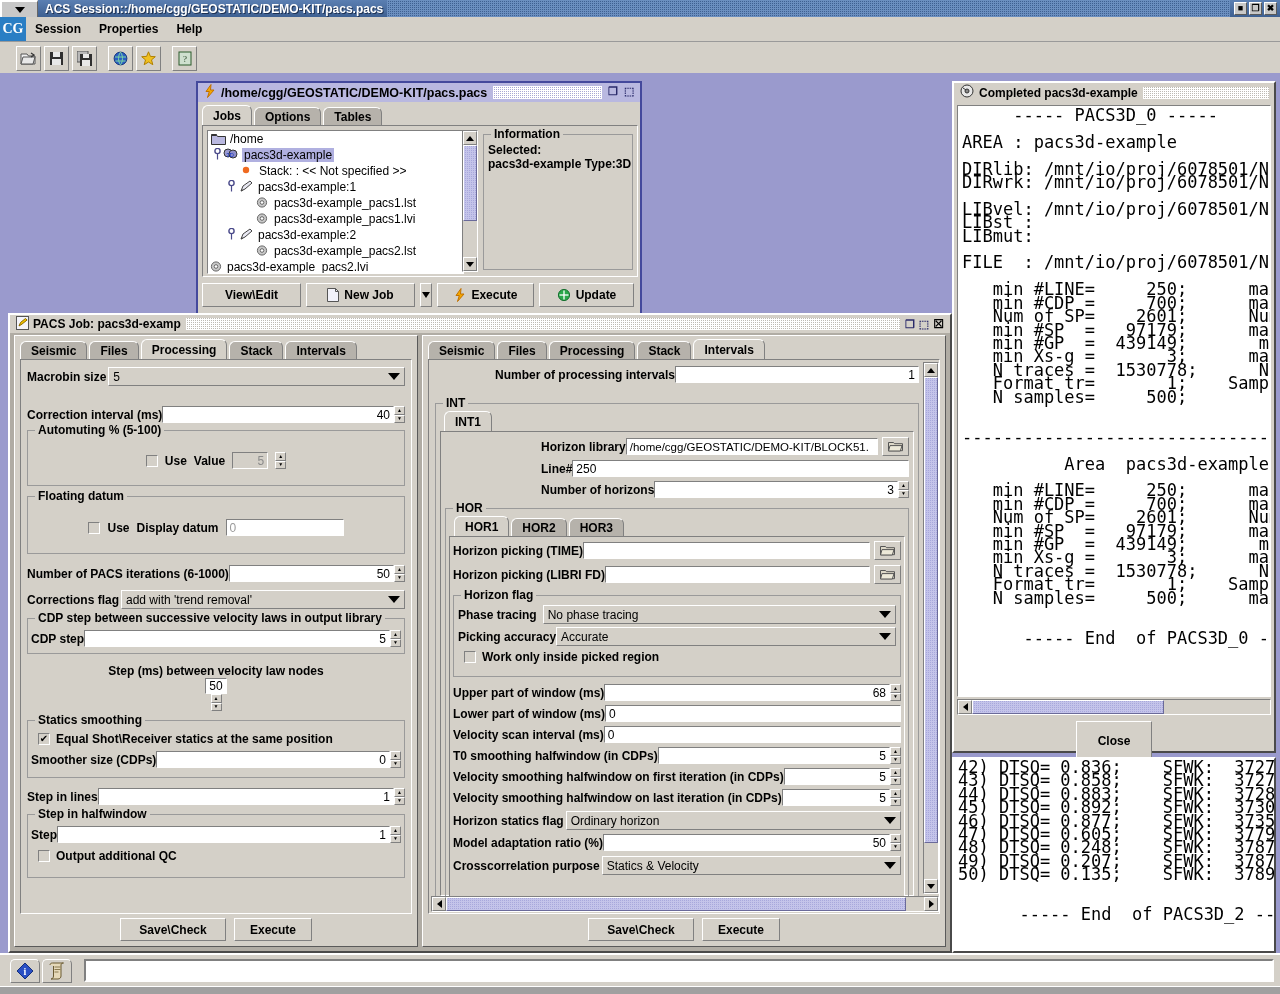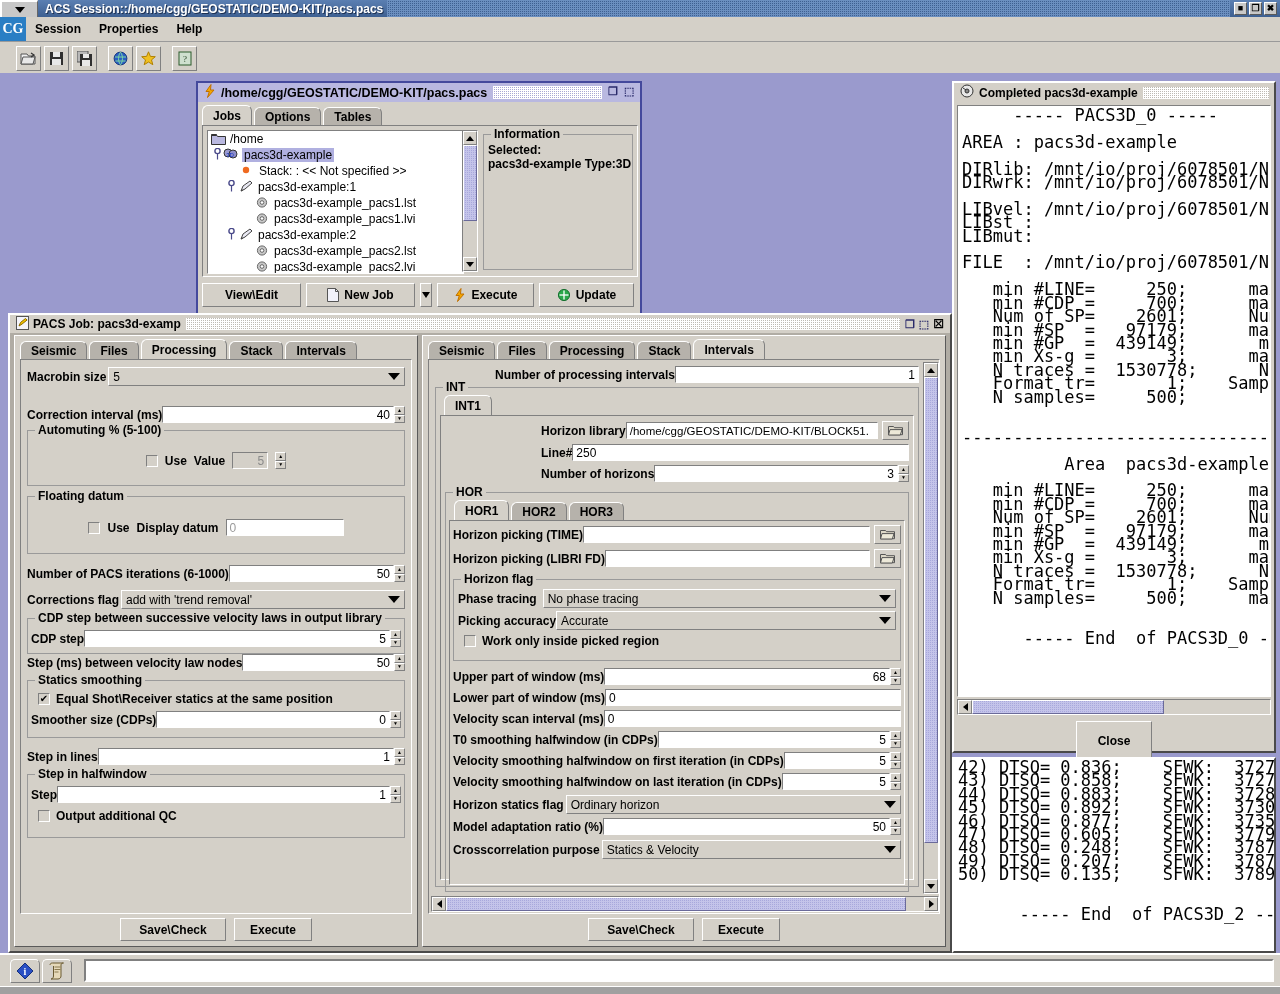--- a/index.html
+++ b/index.html
@@ -313,21 +313,21 @@
           </div>
           <div class="trow" style="padding-left:47px;">
             <span class="ico">
               <svg width="14" height="13" viewBox="0 0 14 13">
                   <circle cx="7" cy="6.5" r="4.6" fill="#c8c8c8" stroke="#666"></circle>
                   <circle cx="7" cy="6.5" r="1.8" fill="#fff" stroke="#666"></circle>
                 </svg>
             </span>
             <span>pacs3d-example_pacs2.lst</span>
           </div>
-          <div class="trow" style="padding-left:47px;">
+          <div class="trow" style="text-align:center;">
             <span class="ico">
               <svg width="14" height="13" viewBox="0 0 14 13">
                   <circle cx="7" cy="6.5" r="4.6" fill="#c8c8c8" stroke="#666"></circle>
                   <circle cx="7" cy="6.5" r="1.8" fill="#fff" stroke="#666"></circle>
                 </svg>
             </span>
             <span>pacs3d-example_pacs2.lvi</span>
           </div>
         </div>
 
@@ -467,21 +467,21 @@
             <div style="display:flex;align-items:center;margin-top:11px;padding:0 3px;">
               <span class="lab">CDP step</span>
               <div class="txt r" style="flex:1;">5</div>
               <div class="spin">
                   <div>▲</div>
                   <div>▼</div>
                 </div>
             </div>
           </div>
 
-          <div style="display:flex;align-items:center;">
+          <div style="display:flex;align-items:center;margin-top:10px;flex-direction:column;">
             <span class="lab">Step (ms) between velocity law nodes</span>
             <div class="txt r" style="flex:1;">50</div>
             <div class="spin">
                 <div>▲</div>
                 <div>▼</div>
               </div>
           </div>
 
           <div class="gbox" style="height:56px;margin-top:9px;">
             <span class="glab">Statics smoothing</span>
@@ -542,21 +542,21 @@
 
         <div class="tabbody abs" style="left:5px;top:23px;width:512px;height:555px;box-sizing:border-box;overflow:hidden;">
 
           <div class="abs" style="left:2px;top:2px;width:492px;height:532px;padding:0 4px;box-sizing:border-box;">
 
             <div style="display:flex;align-items:center;margin-top:4px;">
               <span class="lab" style="margin-left:60px;">Number of processing intervals</span>
               <div class="txt r" style="flex:1;">1</div>
             </div>
 
-            <div class="gbox" style="margin-top:4px;height:498px;">
+            <div class="gbox" style="margin-top:20px;height:498px;">
               <span class="glab">INT</span>
 
               <div class="tabrow" style="margin-top:6px;padding-left:8px;">
                 <div class="tab sel">INT1</div>
               </div>
 
               <div class="tabbody" style="margin:0 4px;padding:5px 4px;box-sizing:border-box;height:465px;">
 
                 <div style="display:flex;align-items:center;">
                   <span class="lab" style="margin-left:96px;">Horizon library</span>

